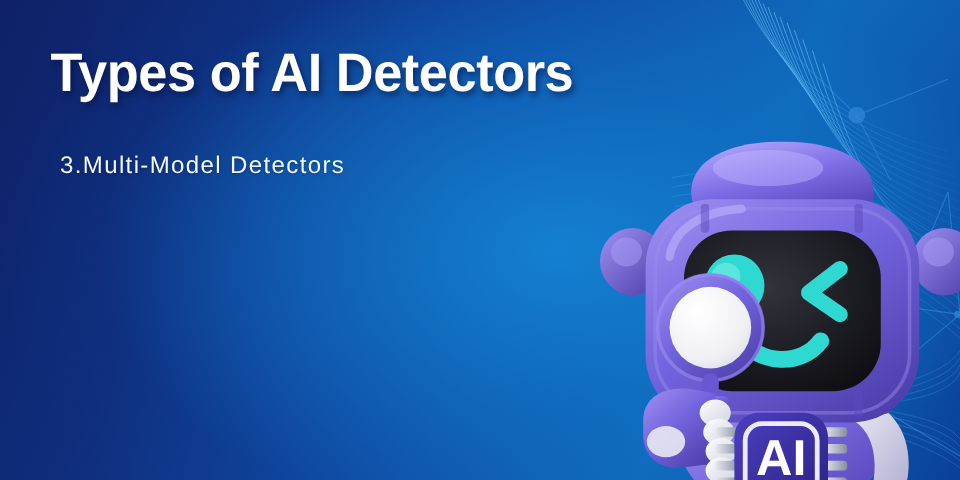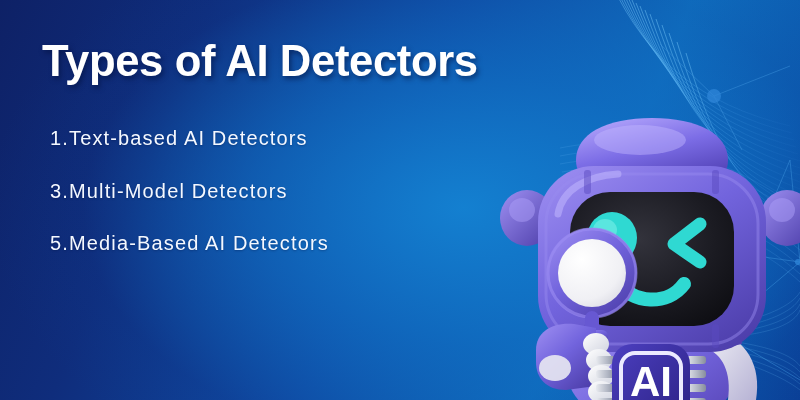--- a/index.html
+++ b/index.html
@@ -171,23 +171,21 @@
           <path d="M712,356 C684,374 654,390 624,400"></path>
           <path d="M716,360 C688,378 658,394 628,400"></path>
         </g>
       </g>
     </svg>
   </div>
 
   <div class="title">Types of AI Detectors</div>
 
   <ul class="list">
-    <li class="list-item"><span>1.</span><span>Text-based AI Detectors</span></li>
     <li class="list-item"><span>3.</span><span>Multi-Model Detectors</span></li>
-    <li class="list-item"><span>5.</span><span>Media-Based AI Detectors</span></li>
   </ul>
 
   <div class="robot">
     <svg width="312" height="282" viewBox="0 0 312 282" xmlns="http://www.w3.org/2000/svg">
       <defs>
         <linearGradient id="bodyG" x1="0.1" y1="0" x2="0.9" y2="1">
           <stop offset="0%" stop-color="#9b8cf0"></stop>
           <stop offset="45%" stop-color="#7264dd"></stop>
           <stop offset="100%" stop-color="#4b3ca8"></stop>
         </linearGradient>

